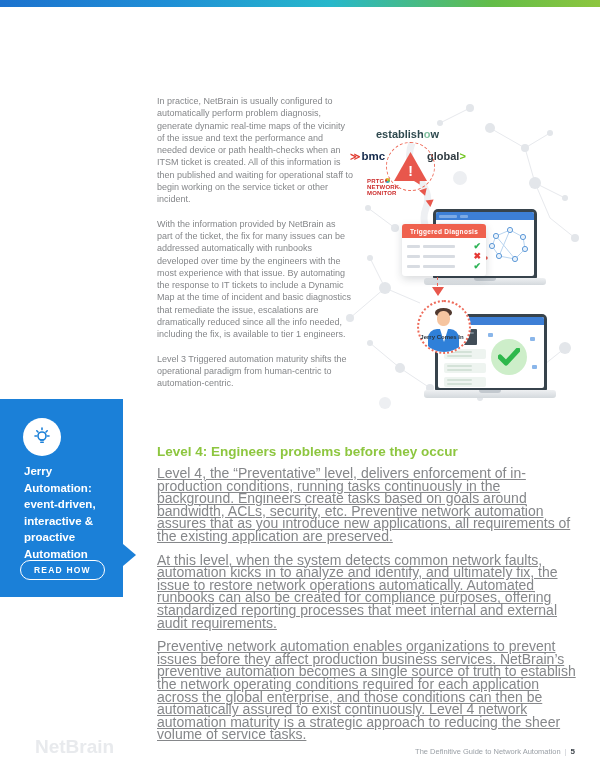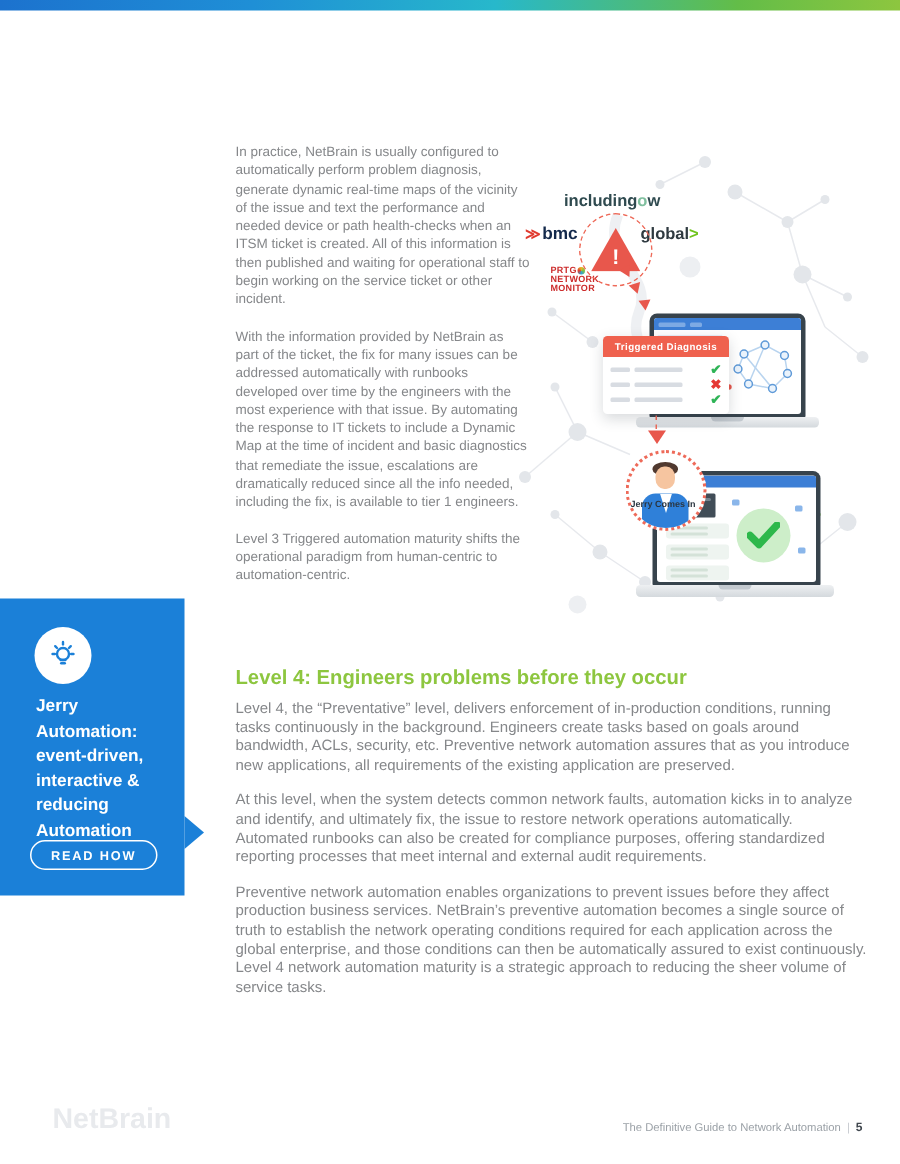--- a/index.html
+++ b/index.html
@@ -103,21 +103,21 @@
   .bulb-circle{position:absolute;left:23px;top:19px;width:38px;height:38px;background:#fff;border-radius:50%;
                display:flex;align-items:center;justify-content:center;}
   .callout-title{position:absolute;left:24px;top:64px;font-size:11.5px;font-weight:bold;line-height:16.5px;}
   .readhow{position:absolute;left:20px;top:161px;background:transparent;color:#fff;cursor:pointer;
            border:1.5px solid #fff;border-radius:11px;padding:4px 13px;font-size:8.5px;font-weight:bold;
            letter-spacing:1.2px;font-family:"Liberation Sans",sans-serif;text-align:right;}
 
   
   .level4{position:absolute;left:157px;top:444px;width:421px;}
   .level4 h2{margin:0 0 8px 0;font-size:13.5px;line-height:15px;color:#8dc63f;font-weight:bold;}
-  .level4 p{margin:0 0 11px 0;font-size:10px;line-height:12.6px;color:#85878a;}
+  .level4 p{margin:0 0 11px 0;font-size:14px;line-height:12.6px;color:#85878a;text-decoration:underline;}
 
   
   .footer-logo{position:absolute;left:35px;top:736px;font-size:19px;font-weight:bold;color:#e8eaed;}
   .footer-right{position:absolute;right:25px;top:747px;font-size:7.5px;color:#9ba1a7;}
   .footer-right .sep{color:#c7cbd0;margin:0 4px;}
   .footer-right .pg{font-weight:bold;font-size:8px;color:#3f464d;}
 </style>
 </head>
 <body>
 
@@ -178,21 +178,21 @@
       <g fill="#edeff2">
         <circle cx="120" cy="90" r="7"></circle>
           <circle cx="165" cy="135" r="9"></circle>
           <circle cx="45" cy="315" r="6"></circle>
       </g>
       <circle cx="148" cy="172" r="2" fill="#5b9bd5"></circle>
       <circle cx="205" cy="255" r="2" fill="#7ac143"></circle>
       <circle cx="118" cy="158" r="2" fill="#e8574c"></circle>
     </svg>
 
-    <div class="logo-servicenow"><span>including</span><span class="green-o">o</span><span>w</span></div>
+    <div class="logo-servicenow"><span>establish</span><span class="green-o">o</span><span>w</span></div>
     <div class="logo-bmc"><span class="chev">≫</span><span>bmc</span></div>
     <div class="logo-splunk"><span>global</span><span class="arrow">&gt;</span></div>
     <div class="logo-prtg">
       <div><span>PRTG</span><span class="prtg-dot"></span></div>
       <div>NETWORK</div>
       <div>MONITOR</div>
     </div>
 
     <div class="warn-circle">
       <div class="warn-tri">
@@ -317,21 +317,21 @@
             <line x1="5.8" y1="4.8" x2="7" y2="6"></line>
           <line x1="16.2" y1="4.8" x2="15" y2="6"></line>
         </g>
       </svg>
     </div>
     <div class="callout-title">
       <div>Jerry</div>
       <div>Automation:</div>
       <div>event-driven,</div>
       <div>interactive &amp;</div>
-      <div>reducing</div>
+      <div>proactive</div>
       <div>Automation</div>
     </div>
     <button class="readhow">READ HOW</button>
   </div>
 
   <div class="level4">
     <h2>Level 4: Engineers problems before they occur</h2>
     <p>Level 4, the “Preventative” level, delivers enforcement of in-production conditions, running tasks continuously in the background. Engineers create tasks based on goals around bandwidth, ACLs, security, etc. Preventive network automation assures that as you introduce new applications, all requirements of the existing application are preserved.</p>
     <p>At this level, when the system detects common network faults, automation kicks in to analyze and identify, and ultimately fix, the issue to restore network operations automatically. Automated runbooks can also be created for compliance purposes, offering standardized reporting processes that meet internal and external audit requirements.</p>
     <p>Preventive network automation enables organizations to prevent issues before they affect production business services. NetBrain’s preventive automation becomes a single source of truth to establish the network operating conditions required for each application across the global enterprise, and those conditions can then be automatically assured to exist continuously. Level 4 network automation maturity is a strategic approach to reducing the sheer volume of service tasks.</p>

